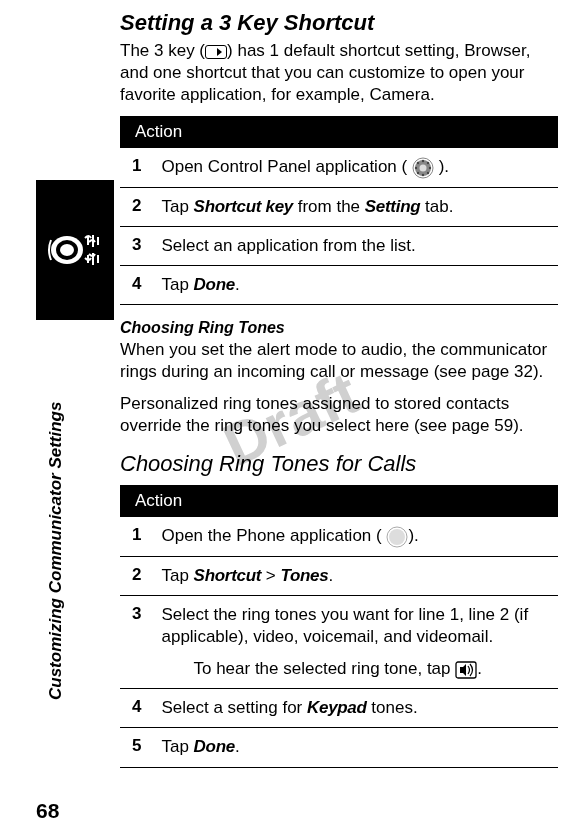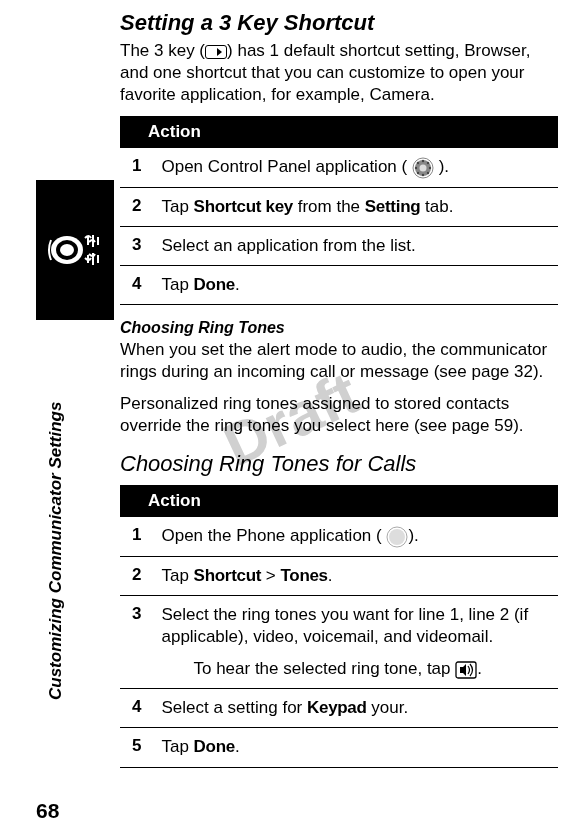--- a/index.html
+++ b/index.html
@@ -60,22 +60,22 @@
     }
     .action-table {
       width: 100%;
       border-collapse: collapse;
       margin-top: 8px;
       margin-bottom: 8px;
     }
     .action-header {
       background: #000;
       color: #fff;
-      font-weight: bold;
-      padding: 6px 28px;
+      font-weight: normal;
+      padding: 6px 15px;
       text-align: left;
       font-size: 17px;
     }
     .action-row td {
       border-bottom: 1px solid #000;
       padding: 8px 10px 8px 10px;
       font-size: 17px;
       vertical-align: top;
     }
     .action-row td.step-num {
@@ -90,20 +90,21 @@
     .step-sub {
       margin-top: 10px;
       display: block;
       margin-left: 32px;
     }
     .bold-cond {
       font-family: "Arial Narrow", Arial, sans-serif;
       font-weight: bold;
       letter-spacing: -0.3px;
       font-stretch: condensed;
+      font-style: italic;
     }
     .inline-icon {
       display: inline-block;
       vertical-align: middle;
     }
     .key-icon {
       display: inline-block;
       border: 1.5px solid #000;
       border-radius: 3px;
       width: 22px;
@@ -270,21 +271,21 @@
             <rect x="1" y="1" width="20" height="16" rx="2" fill="none" stroke="#000" stroke-width="1.3"></rect>
             <path d="M 5 6 h3 l3 -3 v12 l-3 -3 h-3 z" fill="#000"></path>
             <path d="M 13 5 q 3 4 0 8 M 15 3 q 5 6 0 12" stroke="#000" stroke-width="1.2" fill="none"></path>
           </svg><span>.</span>
         </span>
       </td>
     </tr>
     <tr class="action-row">
       <td class="step-num">4</td>
       <td class="step-text">
-        <span>Select a setting for </span><span class="bold-cond">Keypad</span><span> your.</span>
+        <span>Select a setting for </span><span class="bold-cond">Keypad</span><span> tones.</span>
       </td>
     </tr>
     <tr class="action-row">
       <td class="step-num">5</td>
       <td class="step-text">
         <span>Tap </span><span class="bold-cond">Done</span><span>.</span>
       </td>
     </tr>
   </tbody>
     </table>

